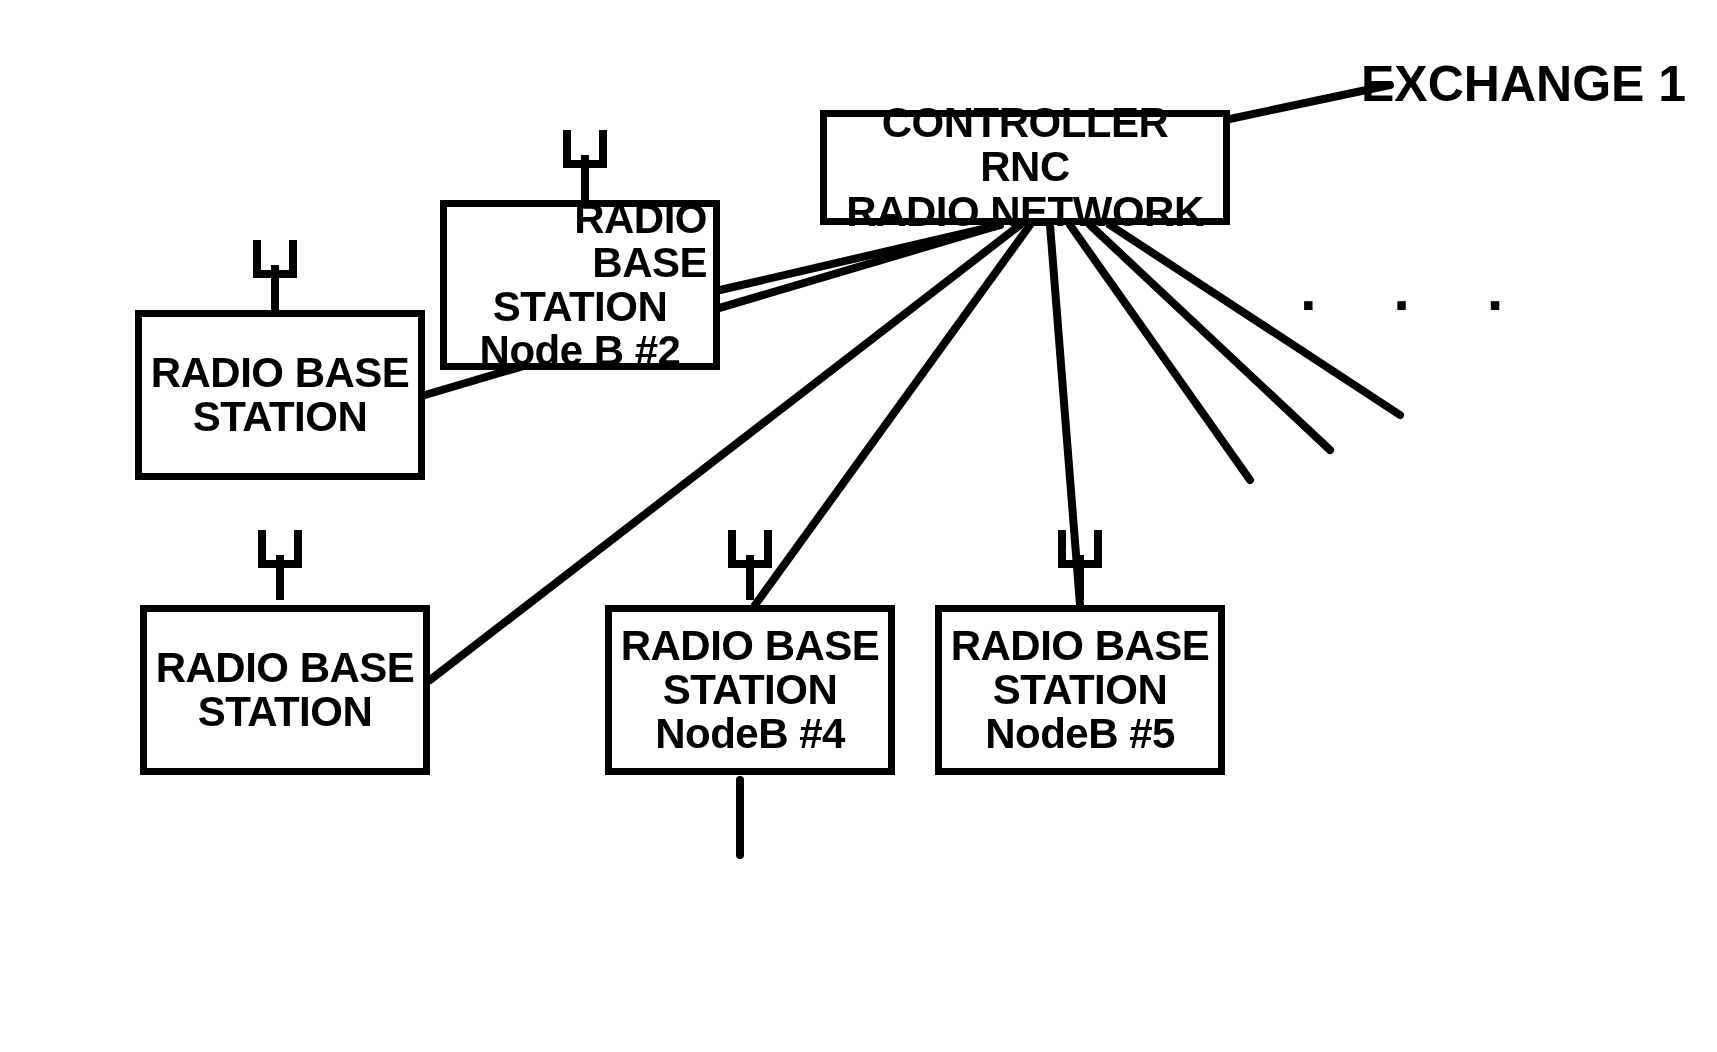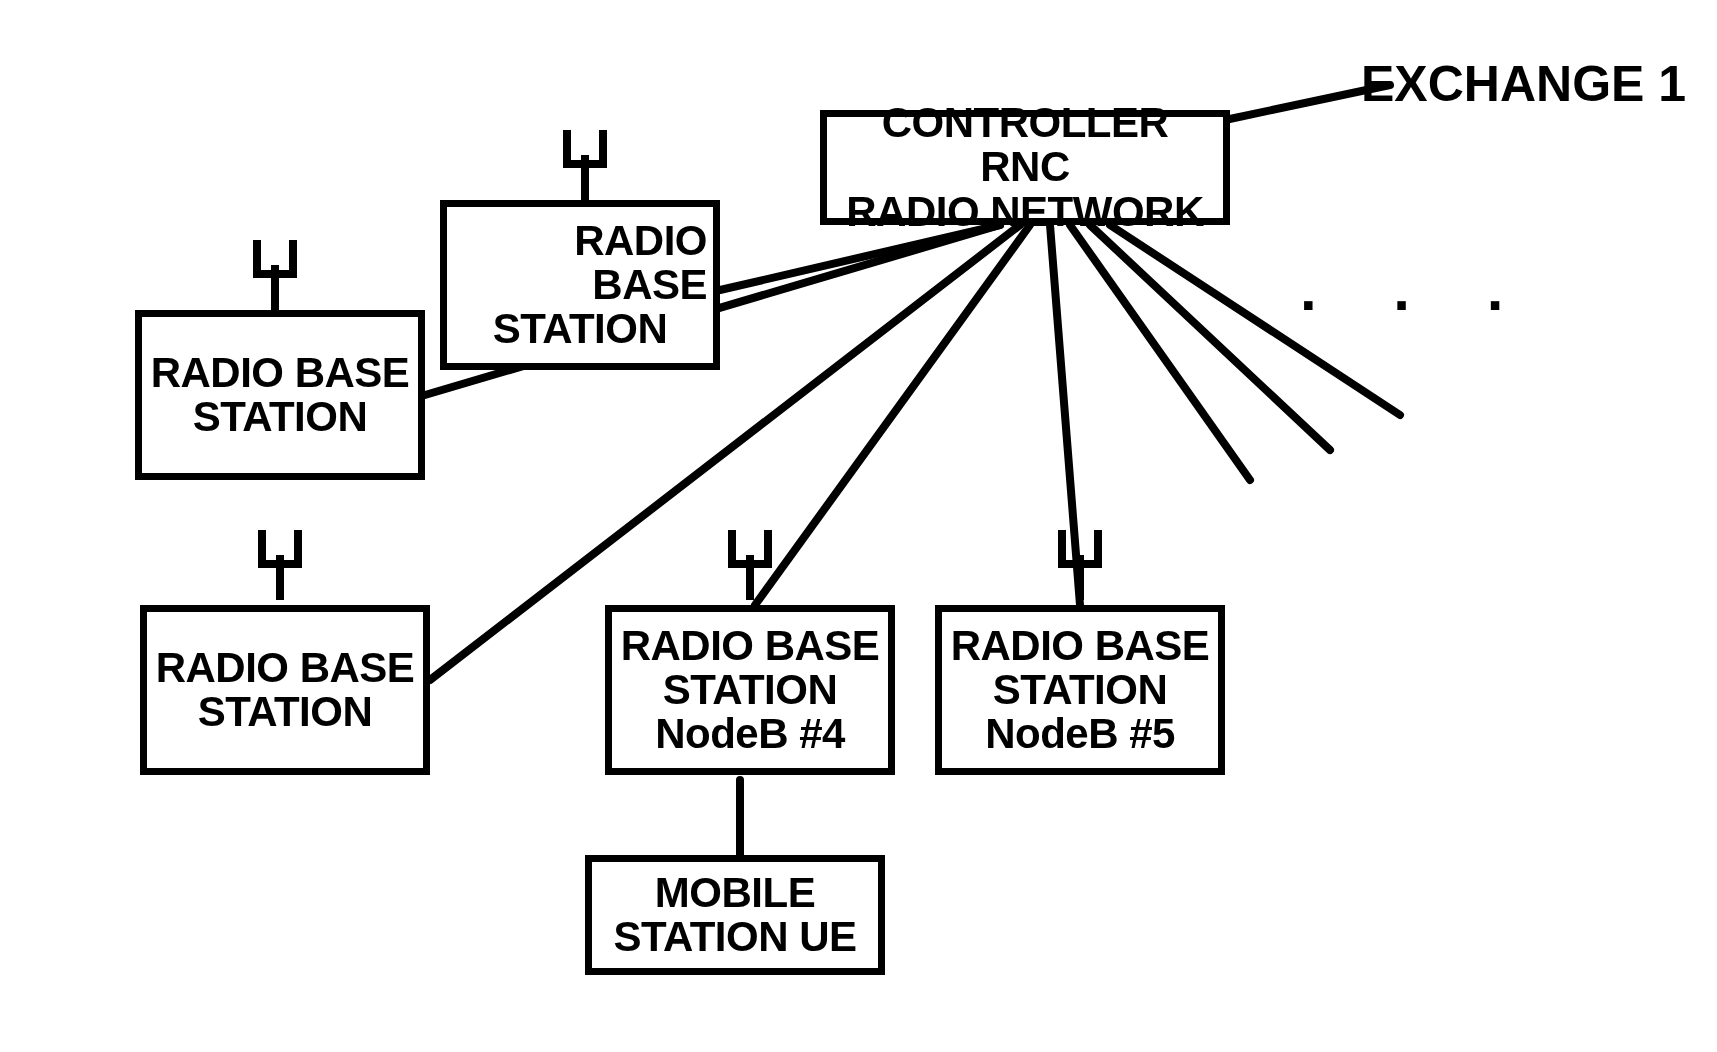--- a/index.html
+++ b/index.html
@@ -153,37 +153,34 @@
   </div>
 
   <div class="node big" style="left:135px; top:310px; width:290px; height:170px;">
     <span>RADIO BASE</span>
     <span>STATION</span>
   </div>
 
   <div class="node big" style="left:440px; top:200px; width:280px; height:170px;">
     <span>RADIO BASE</span>
     <span>STATION</span>
+    <span>Node B #2</span>
   </div>
 
   <div class="node big" style="left:140px; top:605px; width:290px; height:170px;">
     <span>RADIO BASE</span>
     <span>STATION</span>
   </div>
 
   <div class="node big" style="left:605px; top:605px; width:290px; height:170px;">
     <span>RADIO BASE</span>
     <span>STATION</span>
     <span>NodeB #4</span>
   </div>
 
   <div class="node big" style="left:935px; top:605px; width:290px; height:170px;">
     <span>RADIO BASE</span>
     <span>STATION</span>
     <span>NodeB #5</span>
   </div>
 
-  <div class="node mob" style="left:585px; top:855px; width:300px; height:120px;">
-    <span>MOBILE</span>
-    <span>STATION UE</span>
-  </div>
 
 </div>
 
 </body></html>

